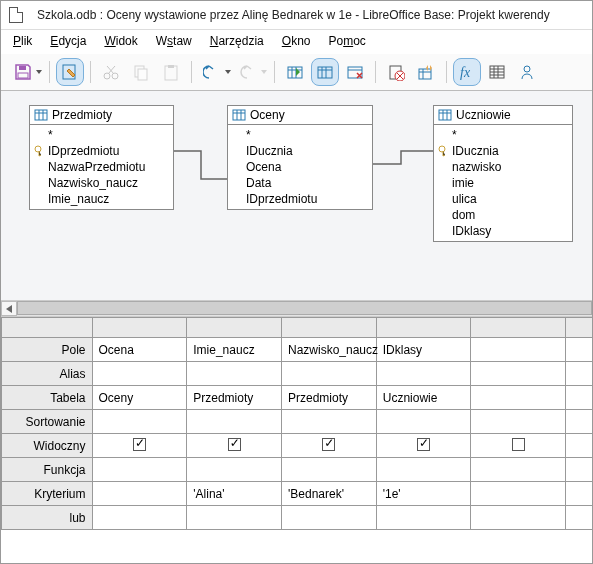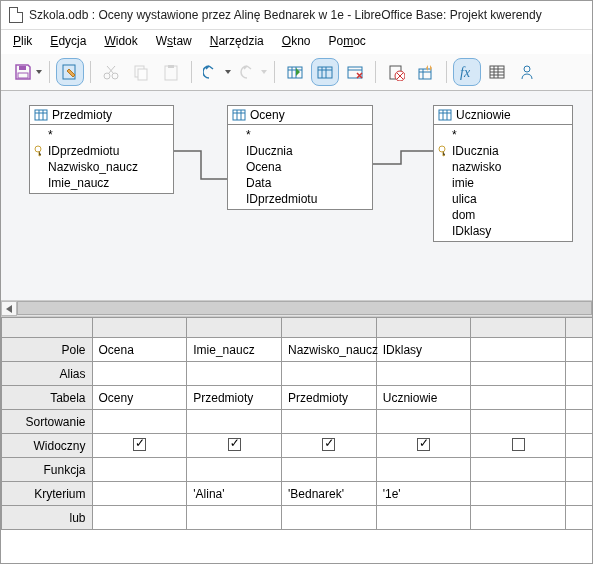--- a/index.html
+++ b/index.html
@@ -1,20 +1,20 @@
 <!DOCTYPE html>
 <html><head>
 <meta charset="utf-8">
 <style>
 * { box-sizing: border-box; margin: 0; padding: 0; }
 body { font-family: "Segoe UI", Tahoma, sans-serif; font-size: 12px; background: #fff; width: 593px; height: 564px; overflow: hidden; border: 1px solid #999; }
 .titlebar { display: flex; align-items: center; padding: 6px 8px; background: #fff; border-bottom: 1px solid #ddd; }
 .titlebar .doc-icon { width: 14px; height: 16px; border: 1px solid #555; margin-right: 6px; position: relative; }
 .titlebar .doc-icon::after { content: ""; position: absolute; top: -1px; right: -1px; width: 5px; height: 5px; background: #fff; border-left: 1px solid #555; border-bottom: 1px solid #555; }
-.titlebar .title { font-size: 12px; color: #222; }
+.titlebar .title { font-size: 12px; color: #222; margin-left: 8px; }
 .menubar { display: flex; gap: 18px; padding: 4px 12px 6px; font-size: 12px; align-items: center; }
 .menubar span { cursor: default; }
 .menubar .u { text-decoration: underline; }
 .toolbar { display: flex; align-items: center; padding: 4px 8px; gap: 2px; border-bottom: 1px solid #bbb; background: #fafafa; }
 .tool-btn { width: 28px; height: 28px; display: flex; align-items: center; justify-content: center; border: 1px solid transparent; border-radius: 8px; }
 .tool-btn.active { background: #d6e8f7; border-color: #7ab0db; }
 .tool-sep { width: 1px; height: 22px; background: #ccc; margin: 0 4px; }
 .drop-arrow { width: 8px; margin-left: -4px; display: flex; align-items: center; justify-content: center; }
 .drop-arrow svg { width: 6px; height: 4px; }
 .canvas-area { background: #f4f5f7; height: 210px; position: relative; border-bottom: 1px solid #ccc; }
@@ -197,20 +197,23 @@
       <div class="tb-row">
           <span class="key">
             <svg width="10" height="12">
               <circle cx="4" cy="4" r="3" fill="none" stroke="#c9a23a"></circle>
               <path d="M5 6v5l2-1" stroke="#c9a23a"></path>
             </svg>
           </span>
           <span>IDprzedmiotu</span>
         </div>
       <div class="tb-row">
+          <span>NazwaPrzedmiotu</span>
+        </div>
+      <div class="tb-row">
           <span>Nazwisko_naucz</span>
         </div>
       <div class="tb-row">
           <span>Imie_naucz</span>
         </div>
     </div>
   </div>
 
   <div class="table-box" style="left:226px;top:14px;width:146px;">
     <div class="tb-header">

